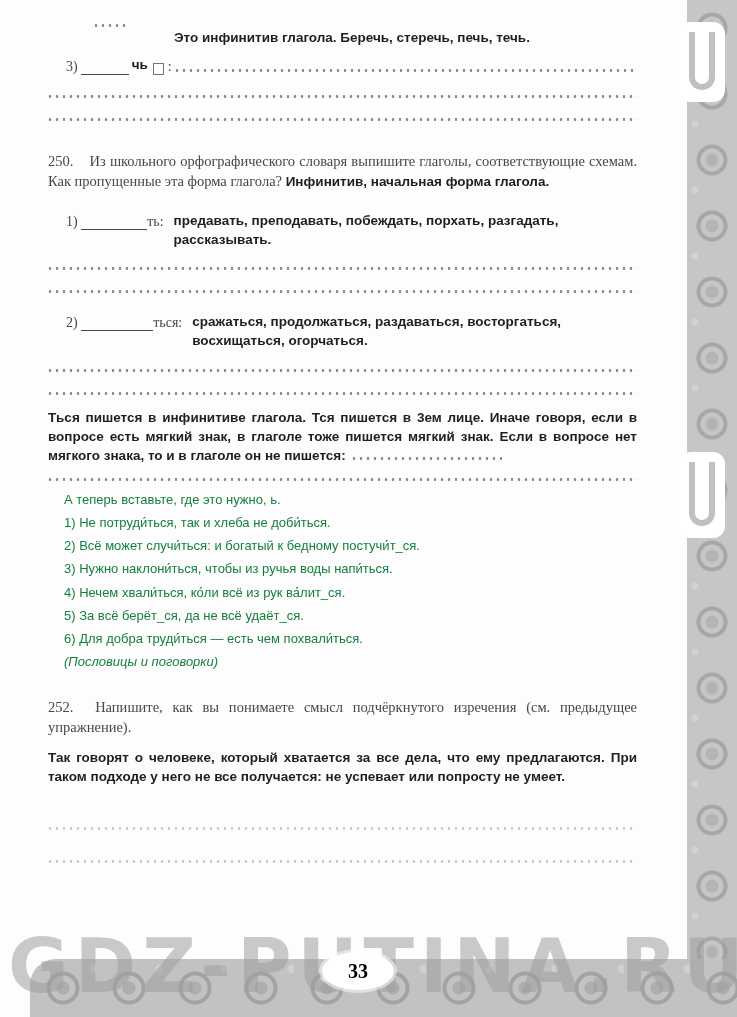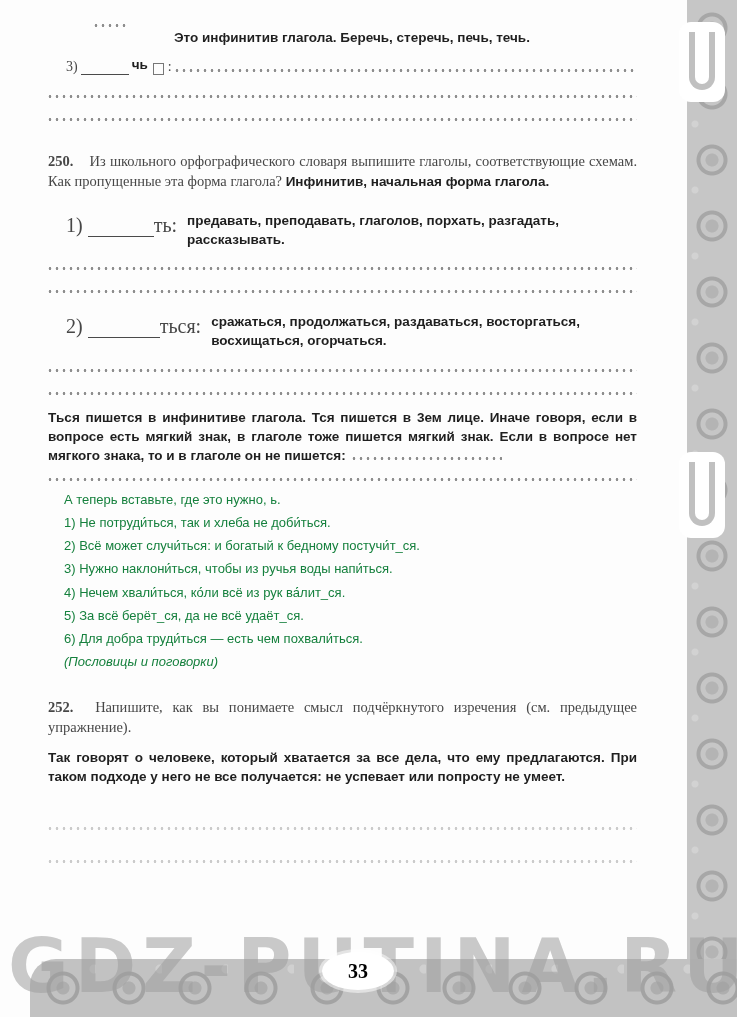--- a/index.html
+++ b/index.html
@@ -58,21 +58,21 @@
   .pagenum-oval span{font-size:20px;color:#000000;font-weight:600;}
 
   
   .content{
     position:absolute;top:0;left:0;z-index:2;
     box-sizing:border-box;width:687px;
     padding:24px 50px 0 48px;
   }
   .srf{font-family:"Liberation Serif", serif;color:#474747;}
   .task{font-size:14.5px;line-height:1.38;text-align:justify;color:#474747;margin:0;}
-  .exnum{font-weight:bold;margin-right:12px;}
+  .exnum{font-weight:normal;margin-right:12px;}
   .hand{font-family:"Liberation Sans", sans-serif;font-weight:700;color:#1f1f1f;font-size:13.5px;line-height:1.4;}
   .sent{font-family:"Liberation Sans", sans-serif;font-weight:400;font-size:13px;color:#15803d;margin:0 0 5px 0;line-height:1.4;}
   .u{text-underline-offset:2px;}
   .src{font-style:italic;}
 
   .dotline{
     height:3px;background-repeat:repeat-x;background-size:7px 3px;
     background-image:radial-gradient(circle at 2px 1.5px, #8d8d8d 1.1px, transparent 1.6px);
   }
   .faint{opacity:.45;}
@@ -85,21 +85,21 @@
   }
 
   .blank{display:inline-block;border-bottom:1.4px solid #4a4a4a;height:14px;vertical-align:bottom;}
   .w48{width:48px;}
   .w66{width:66px;}
   .w72{width:72px;}
   .sqbox{display:inline-block;width:9px;height:10px;border:1px solid #777;margin:0 1px 0 2px;vertical-align:-1px;}
 
   .fill-row{display:flex;gap:3px;margin:6px 0 0 18px;font-size:14px;align-items:flex-end;}
   .fill-item{display:flex;gap:10px;align-items:flex-start;margin:20px 0 0 18px;}
-  .fill-left{white-space:nowrap;font-size:20px;padding-top:2px;}
+  .fill-left{white-space:nowrap;font-size:14px;padding-top:2px;}
   .fill-ans{flex:1;}
 
   .top-answer{margin:2px 0 8px 126px;}
   .sentences{margin:10px 0 0 16px;}
 </style>
 </head>
 <body>
 
 <div class="page">
 
@@ -136,21 +136,21 @@
         <span class="exnum">250.</span>
         <span>Из школьного орфографического словаря выпишите глаголы, соответствующие схемам. Как пропущенные эта форма глагола?</span>
         <span class="hand">Инфинитив, начальная форма глагола.</span>
       </p>
 
       <div class="fill-item">
         <span class="fill-left srf">
           <span>1)</span>
           <span class="blank w66"></span><span>ть:</span>
         </span>
-        <span class="fill-ans hand">предавать, преподавать, глаголов, порхать, разгадать, рассказывать.</span>
+        <span class="fill-ans hand">предавать, преподавать, побеждать, порхать, разгадать, рассказывать.</span>
       </div>
       <div class="dotline" style="margin-top:18px;"></div>
       <div class="dotline" style="margin-top:20px;"></div>
 
       <div class="fill-item">
         <span class="fill-left srf">
           <span>2)</span>
           <span class="blank w72"></span><span>ться:</span>
         </span>
         <span class="fill-ans hand">сражаться, продолжаться, раздаваться, восторгаться, восхищаться, огорчаться.</span>

